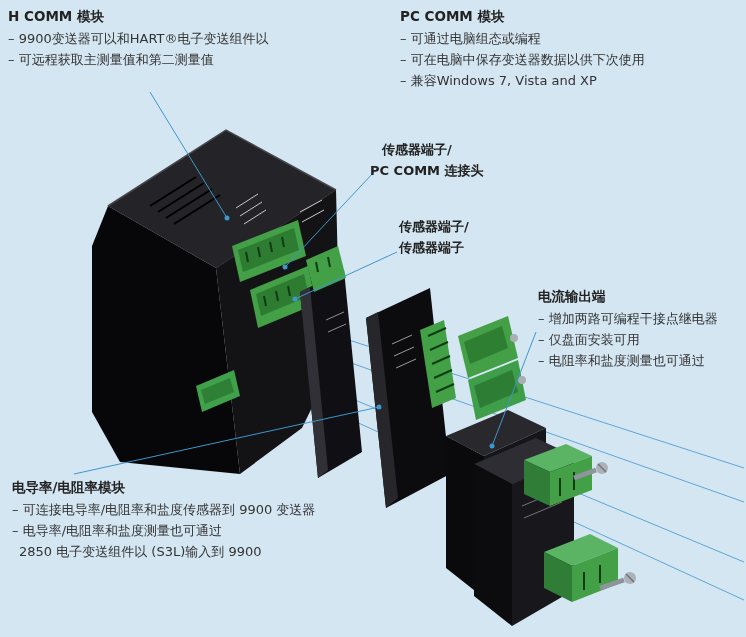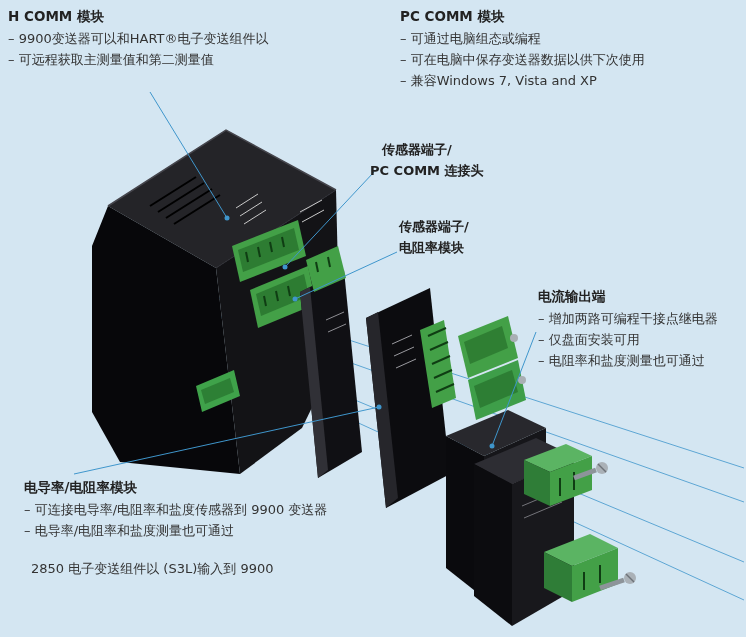--- a/index.html
+++ b/index.html
@@ -10,21 +10,21 @@
     overflow:hidden;
     background:#d4e6f2;
     font-family:"DejaVu Sans","Liberation Sans",sans-serif;
     color:#333;
   }
   .stage { position:absolute; inset:0; width:730px; height:637px; }
   svg.illustration { position:absolute; left:0; top:0; }
   .ann { position:absolute; font-size:13px; line-height:1.62; color:#333; }
   .ann-title { font-weight:bold; font-size:13.5px; color:#222; }
   .ann-line { white-space:nowrap; }
-  .ann-line.cont { padding-left:7px;margin-top:17px; }
+  .ann-line.cont { padding-left:7px; }
   .label .ann-line { font-weight:bold; color:#222; }
   .label .ann-line.indent { padding-left:12px; }
 </style>
 </head>
 <body>
 
 <div class="stage">
 
   <svg class="illustration" width="746" height="637" viewBox="0 0 746 637">
 
@@ -205,30 +205,30 @@
     <div class="ann-line">– 兼容Windows 7, Vista and XP</div>
   </div>
 
   <div class="ann label" style="left:370px; top:139px;">
     <div class="ann-line indent">传感器端子/</div>
     <div class="ann-line">PC COMM 连接头</div>
   </div>
 
   <div class="ann label" style="left:399px; top:216px;">
     <div class="ann-line">传感器端子/</div>
-    <div class="ann-line">电阻率模块</div>
+    <div class="ann-line">传感器端子</div>
   </div>
 
   <div class="ann" style="left:538px; top:286px;">
     <div class="ann-title">电流输出端</div>
     <div class="ann-line">– 增加两路可编程干接点继电器</div>
     <div class="ann-line">– 仅盘面安装可用</div>
     <div class="ann-line">– 电阻率和盐度测量也可通过</div>
   </div>
 
-  <div class="ann" style="left:24px; top:477px;">
+  <div class="ann" style="left:12px; top:477px;">
     <div class="ann-title">电导率/电阻率模块</div>
     <div class="ann-line">– 可连接电导率/电阻率和盐度传感器到 9900 变送器</div>
     <div class="ann-line">– 电导率/电阻率和盐度测量也可通过</div>
     <div class="ann-line cont">2850 电子变送组件以 (S3L)输入到 9900</div>
   </div>
 
 </div>
 
 </body></html>

